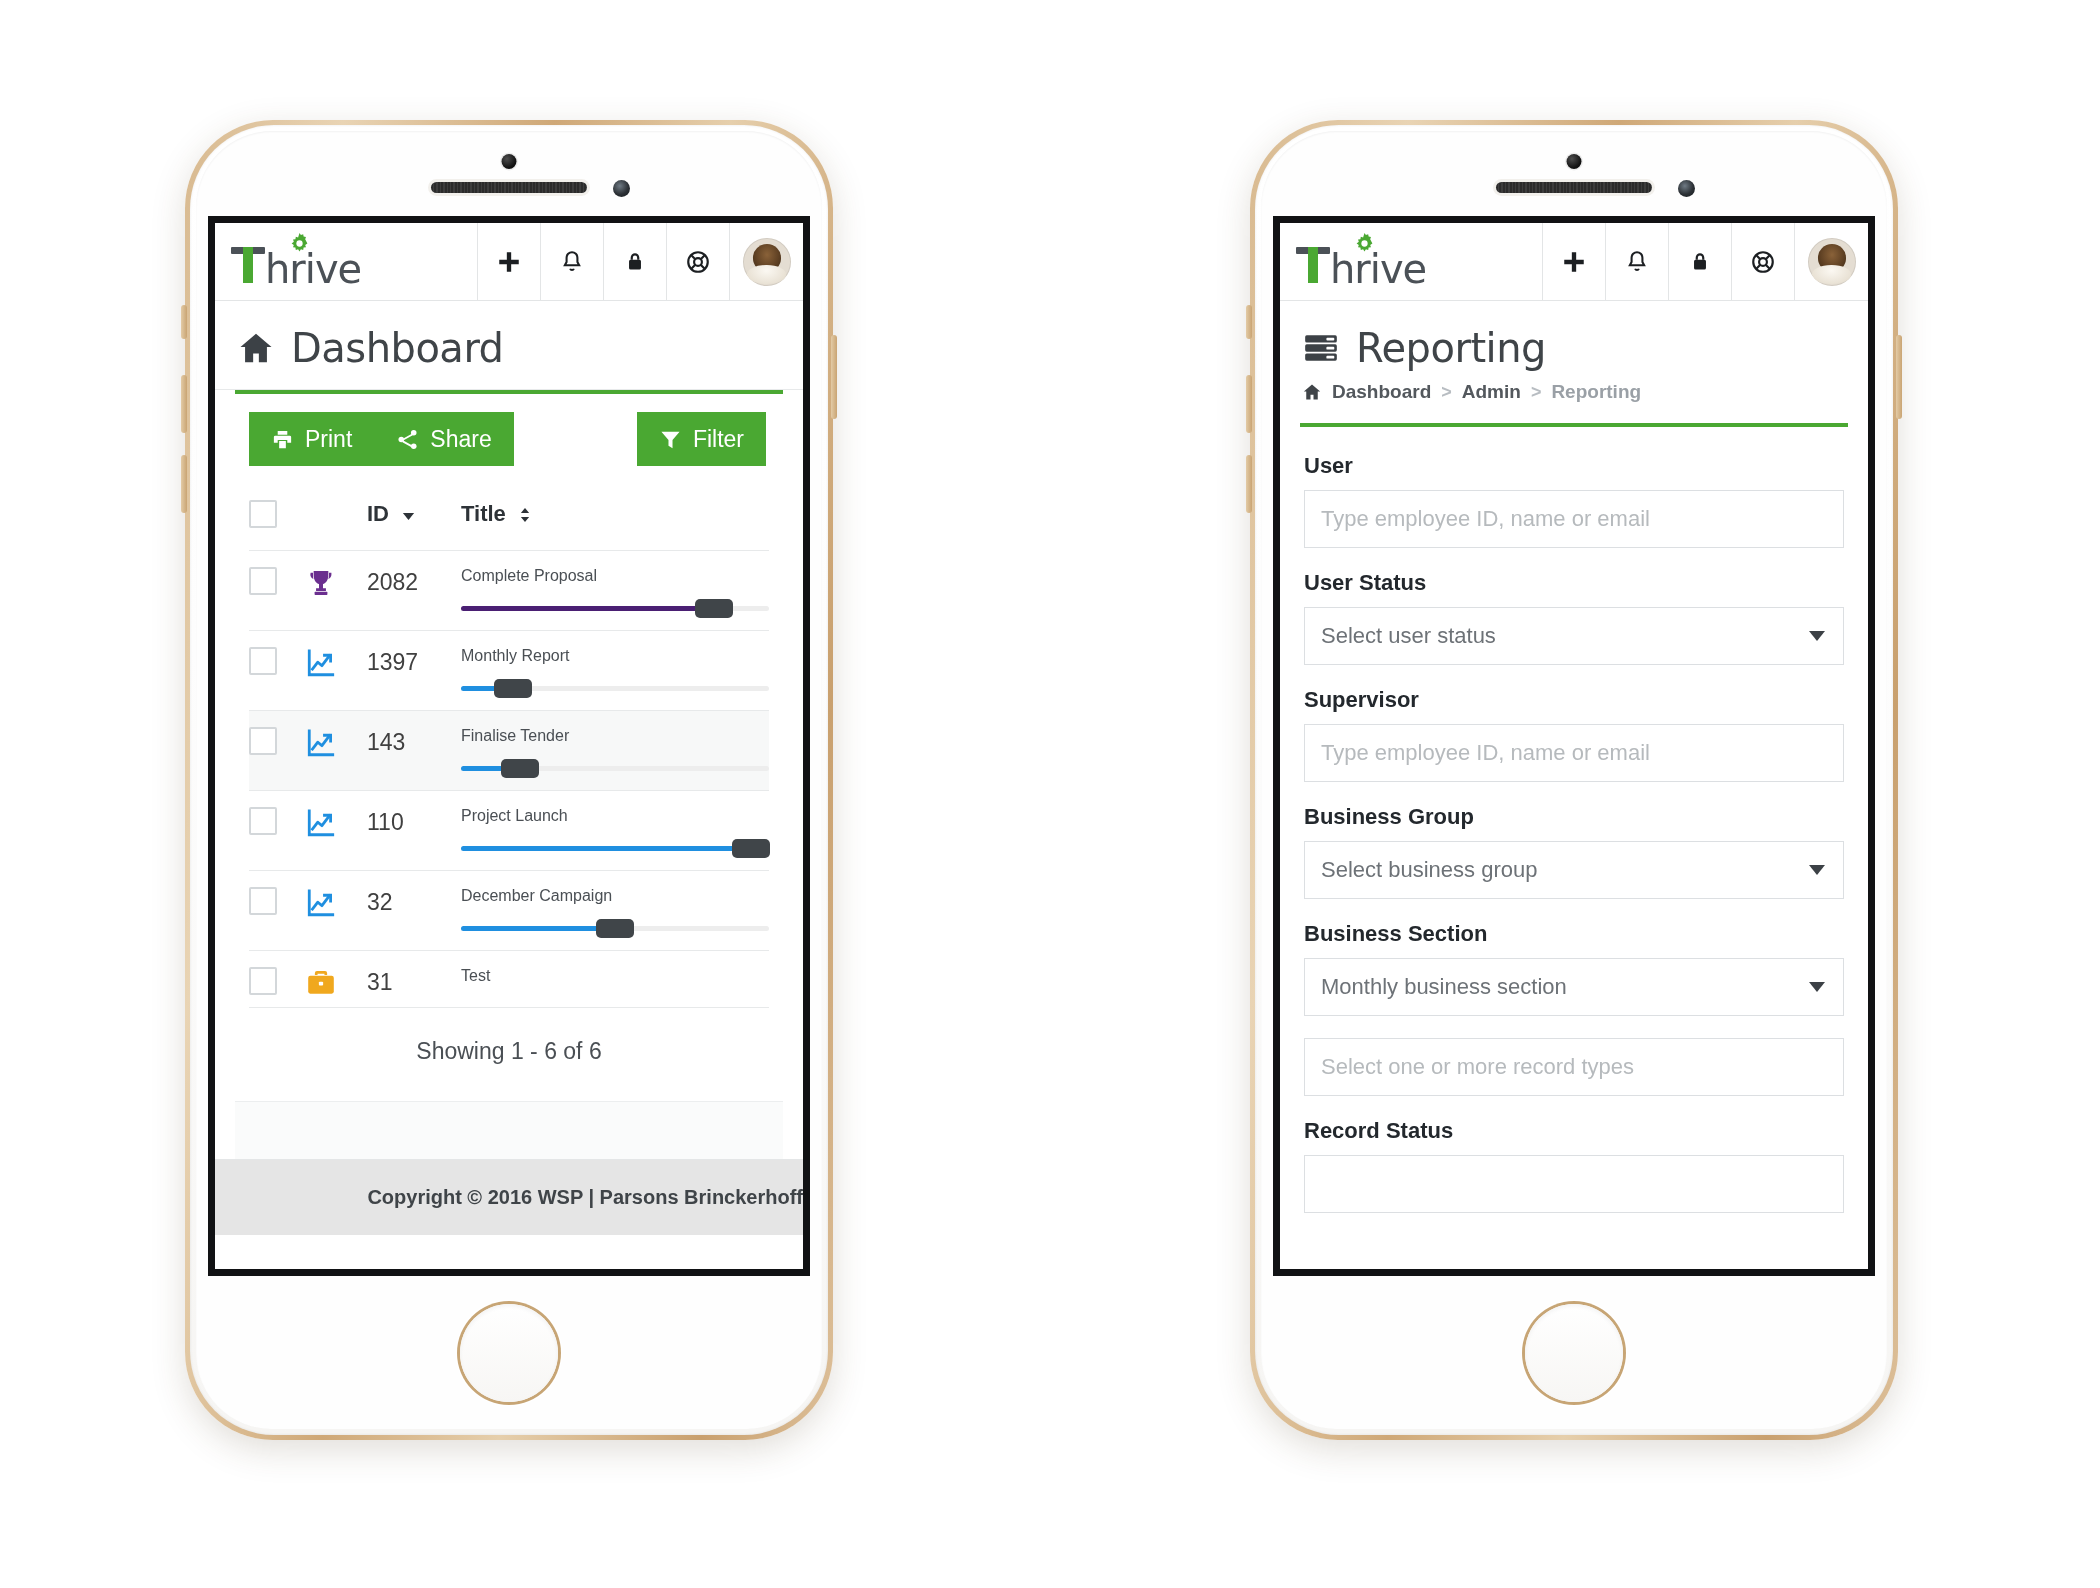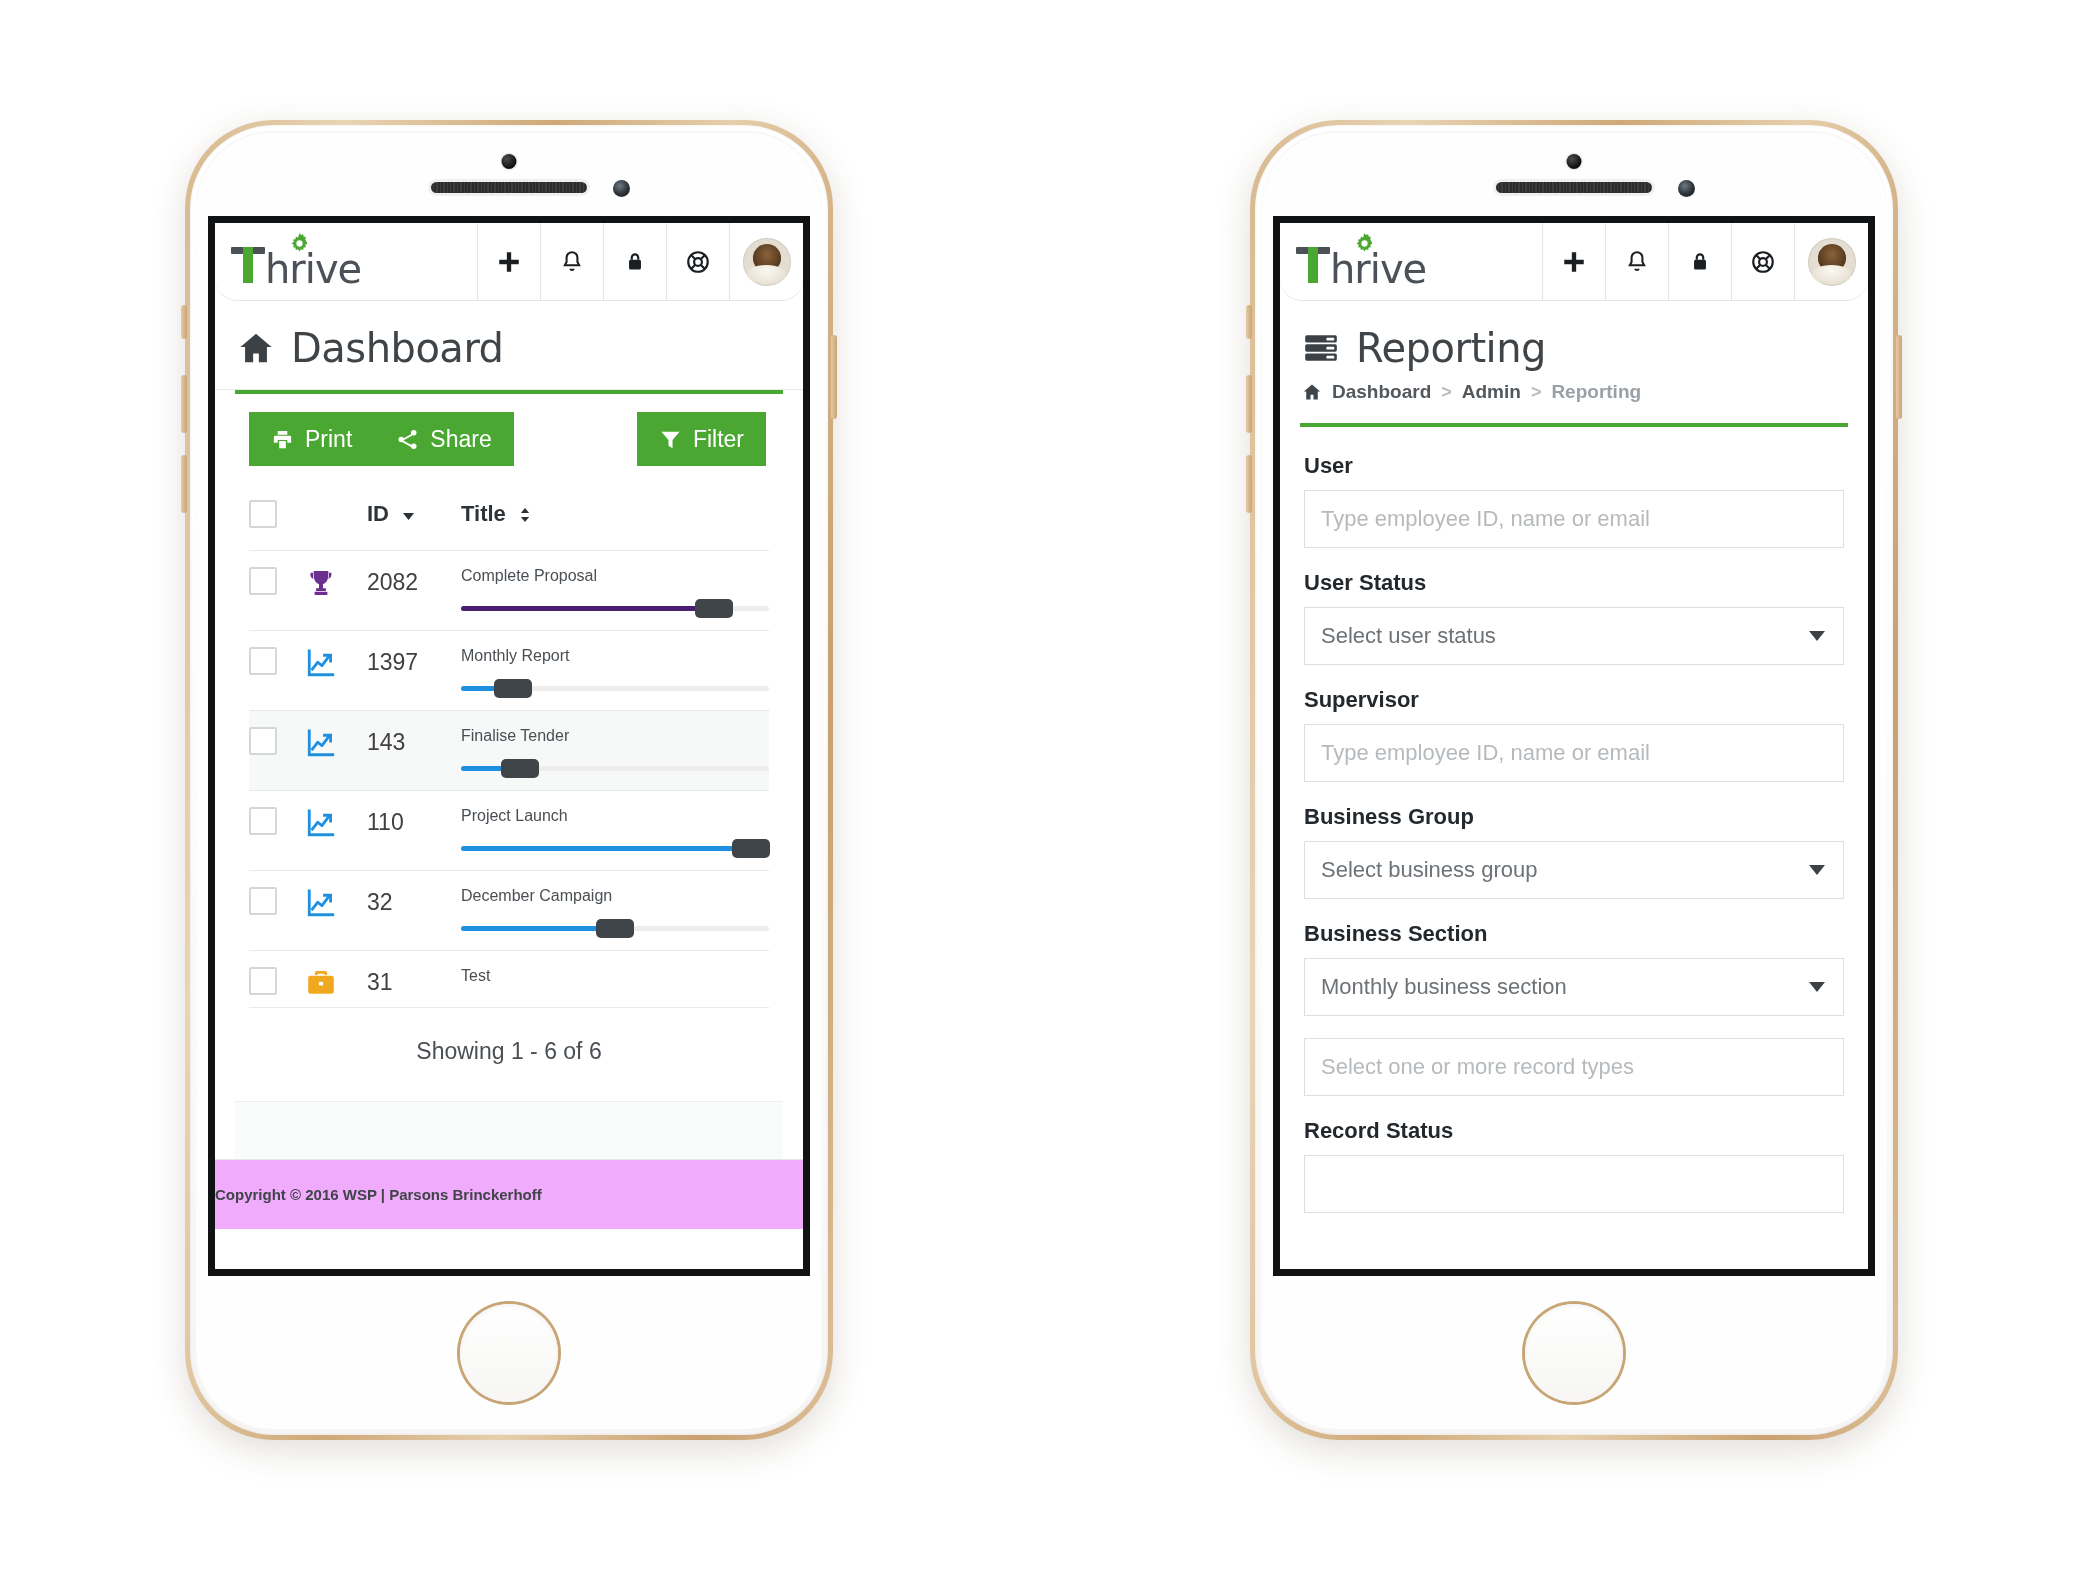--- a/index.html
+++ b/index.html
@@ -75,21 +75,21 @@
     height: 1060px;
     background:#fff;
     border: 7px solid #111214;
     overflow:hidden;
   }
   .screen-scroll { position:absolute; inset:0; background:#fff; }
 
   
   .navbar {
     display:flex; align-items:stretch; height:78px;
-    background:#fff; border-bottom:1px solid #e3e5e6;border-radius:22px;
+    background:#fff; border-bottom:1px solid #e3e5e6;
   }
   .brand { flex:1; display:flex; align-items:center; padding-left:22px; }
   .logo { position:relative; display:flex; align-items:baseline; height:50px; }
   .logo-t {
     position:relative; width:30px; height:46px;
   }
   .logo-t::before { 
     content:""; position:absolute; left:-6px; top:10px; width:34px; height:7px;
     background:#4b5157; border-radius:1px;
   }
@@ -182,22 +182,22 @@
   .cell-id { font-size:23px; color:#404040; padding-top:2px; }
   .cell-title { font-size:16px; color:#4a4f54; }
   .slider { position:relative; height:22px; margin-top:13px; margin-bottom:2px; }
   .slider .track { position:absolute; left:0; right:0; top:8px; height:5px; background:#ededed; border-radius:3px; }
   .slider .fill  { position:absolute; left:0; top:8px; height:5px; border-radius:3px; }
   .slider .knob  { position:absolute; top:1px; width:38px; height:19px; background:#404549; border-radius:5px; transform:translateX(-50%); }
 
   .showing { text-align:center; font-size:23px; color:#4a4f54; padding:30px 0 36px 0; }
   .card-foot { height:58px; background:#fafbfb; border-top:1px solid #eceeef; }
   .copyright {
-    border-top:1px solid #e4e6e7; padding:26px 0; text-align:left;
-    font-size:15px; font-weight:700; color:#3f4448; background:#f0abfc;
+    border-top:1px solid #e4e6e7; padding:26px 0; text-align:right;
+    font-size:20px; font-weight:700; color:#3f4448; background:#e5e5e5;
   }
 
   
   .form-card { margin:0 20px; border-top:4px solid #4aa832; padding-top:26px; }
   .fgroup { margin-bottom:22px; padding:0 4px; }
   .flabel { display:block; font-size:22px; font-weight:700; color:#23282d; margin-bottom:11px; }
   .finput {
     position:relative; height:58px; border:1px solid #dcdfe2; background:#fff;
     display:flex; align-items:center; padding:0 16px;
   }

